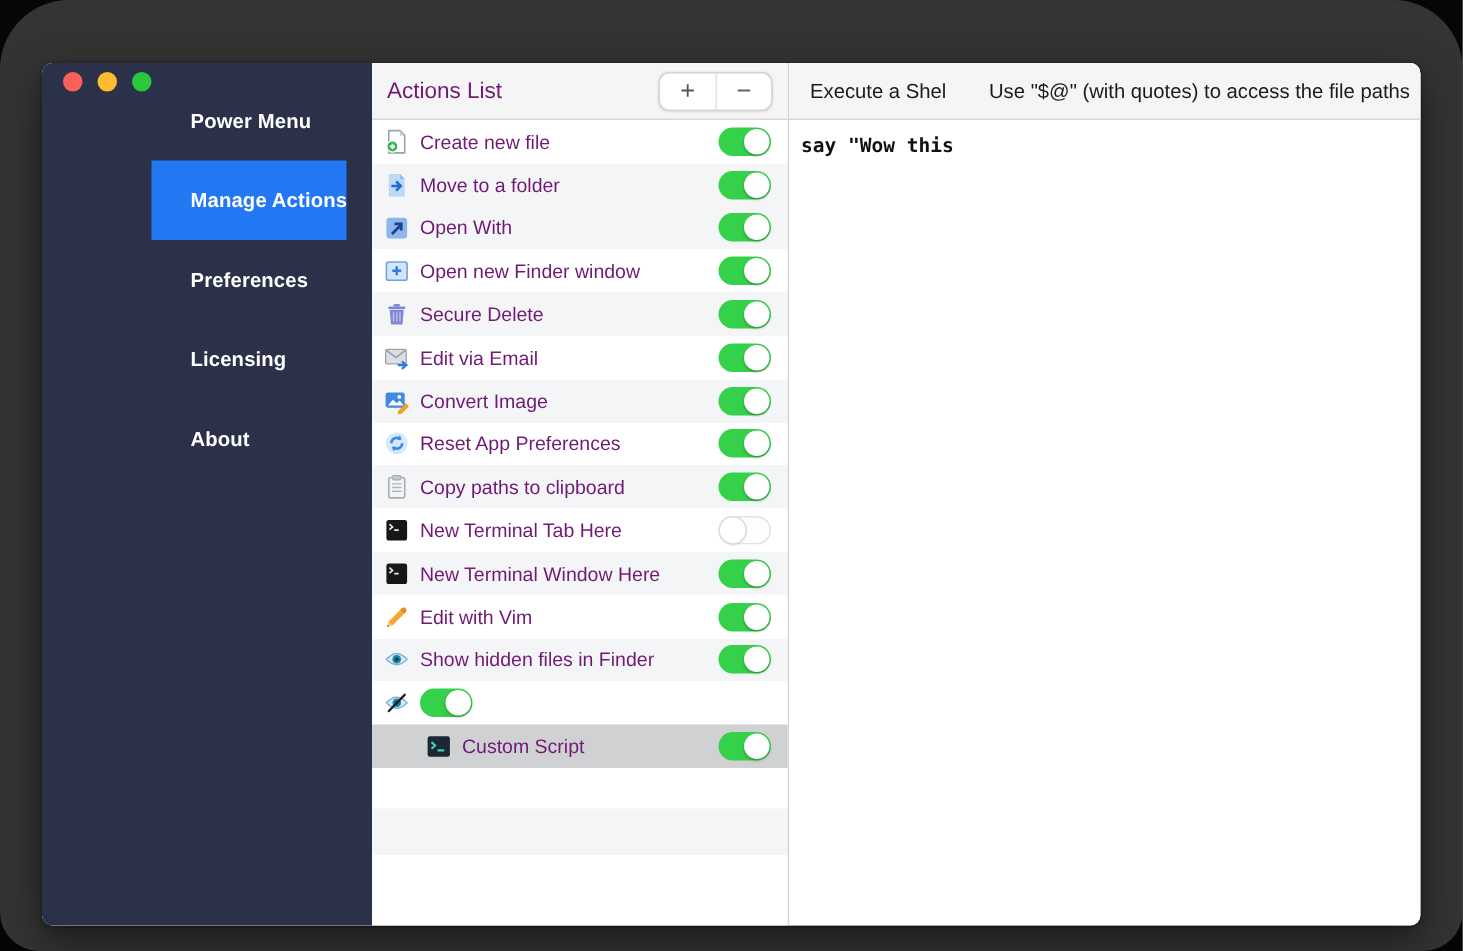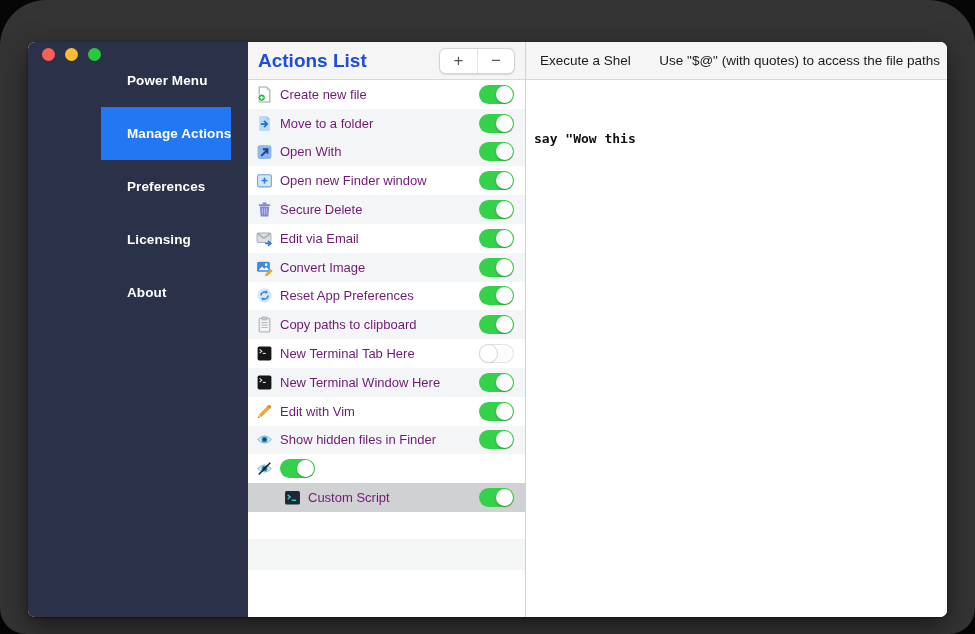--- a/index.html
+++ b/index.html
@@ -20,21 +20,21 @@
   .nav-item{height:53px;display:flex;align-items:center;padding-left:26px;cursor:default;}
   .nav-item.selected{background:#2277f3;}
   .nav-label{color:#ffffff;font-size:13.5px;font-weight:600;letter-spacing:.1px;}
   
   .panel-header{height:38px;flex:none;background:#f5f5f6;border-bottom:1px solid #d9d9da;
     display:flex;align-items:center;box-sizing:border-box;}
   
   .actions-panel{width:278px;flex:none;display:flex;flex-direction:column;background:#fff;
     border-right:1px solid #d2d2d2;box-sizing:border-box;}
   .actions-panel .panel-header{justify-content:space-between;padding:0 10px;}
-  .panel-title{font-size:19px;font-weight:700;color:#1d4ed8;}
+  .panel-title{font-size:15px;font-weight:400;color:#701a75;}
   .segmented{display:flex;background:#ffffff;border:1px solid #d4d4d4;border-radius:7px;
     overflow:hidden;box-shadow:0 .5px 1.5px rgba(0,0,0,.12);}
   .seg-btn{width:37px;height:24px;display:flex;align-items:center;justify-content:center;
     font-size:17px;line-height:1;color:#565656;background:transparent;border:none;padding:0;
     font-family:inherit;cursor:default;}
   .seg-btn + .seg-btn{border-left:1px solid #e0e0e0;}
   .actions-list{display:flex;flex-direction:column;}
   .action-row{height:28.8px;display:flex;align-items:center;padding:0 11px 0 8px;box-sizing:border-box;
     background:#ffffff;}
   .action-row.alt{background:#f4f5f6;}
@@ -45,21 +45,21 @@
   .toggle{width:35px;height:19px;border-radius:10px;position:relative;flex:none;}
   .toggle.on{background:#35d14b;}
   .toggle.off{background:#fdfdfd;box-shadow:inset 0 0 0 1px #e2e2e2;}
   .toggle::after{content:"";position:absolute;top:1px;width:17px;height:17px;border-radius:50%;background:#fff;}
   .toggle.on::after{right:1px;box-shadow:0 1px 2px rgba(0,0,0,.3);}
   .toggle.off::after{left:1px;box-shadow:0 0 0 1px #dcdcdc,0 1px 2px rgba(0,0,0,.2);}
   .tail-gap{height:27px;background:#fff;flex:none;}
   .tail-band{height:31px;background:#f4f5f5;flex:none;}
   .tail-fill{flex:1;background:#fff;}
   
-  .detail-panel{flex:1;display:flex;flex-direction:column;background:#fff;min-width:0;gap:41px;}
+  .detail-panel{flex:1;display:flex;flex-direction:column;background:#fff;min-width:0;}
   .detail-panel .panel-header{justify-content:space-between;padding:0 7px 0 14px;}
   .detail-title{font-size:13.5px;font-weight:500;color:#1b1b1b;white-space:nowrap;}
   .detail-hint{font-size:13.5px;font-weight:500;color:#1b1b1b;white-space:nowrap;}
   .script-editor{flex:1;padding:8px 8px;cursor:text;}
   .script-text{font-family:"DejaVu Sans Mono","Liberation Mono",monospace;font-size:13px;
     font-weight:700;color:#111;white-space:pre;}
 </style>
 </head>
 <body>
 

